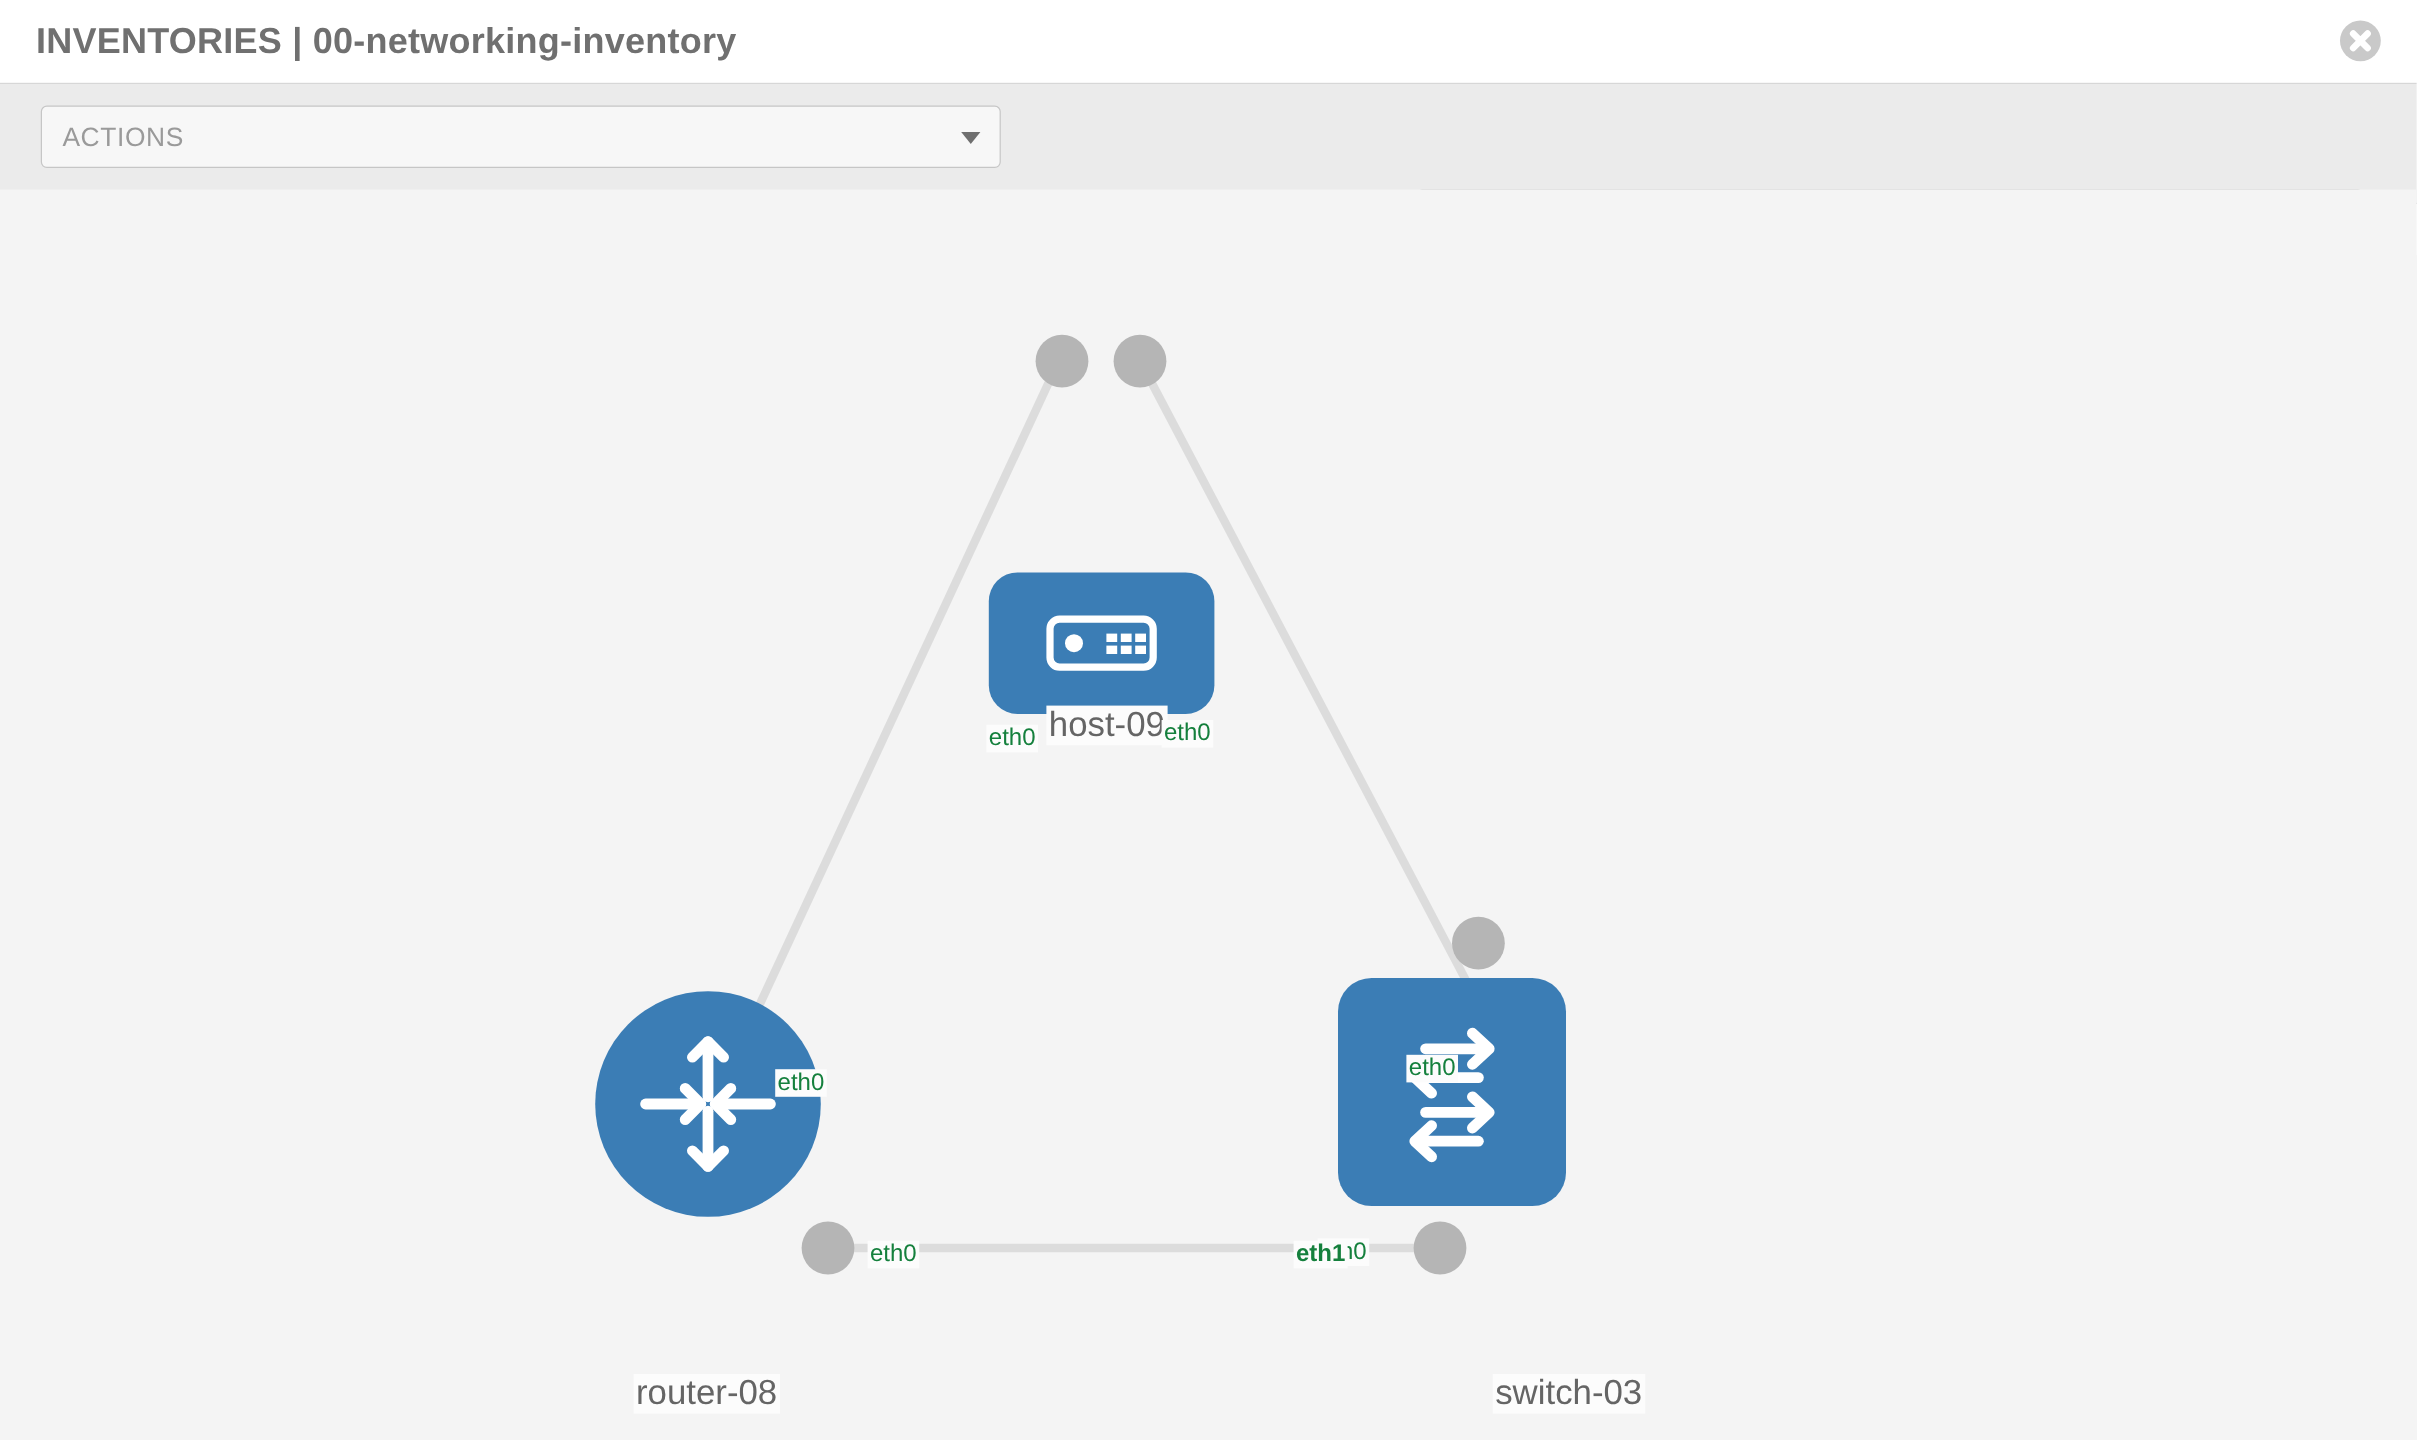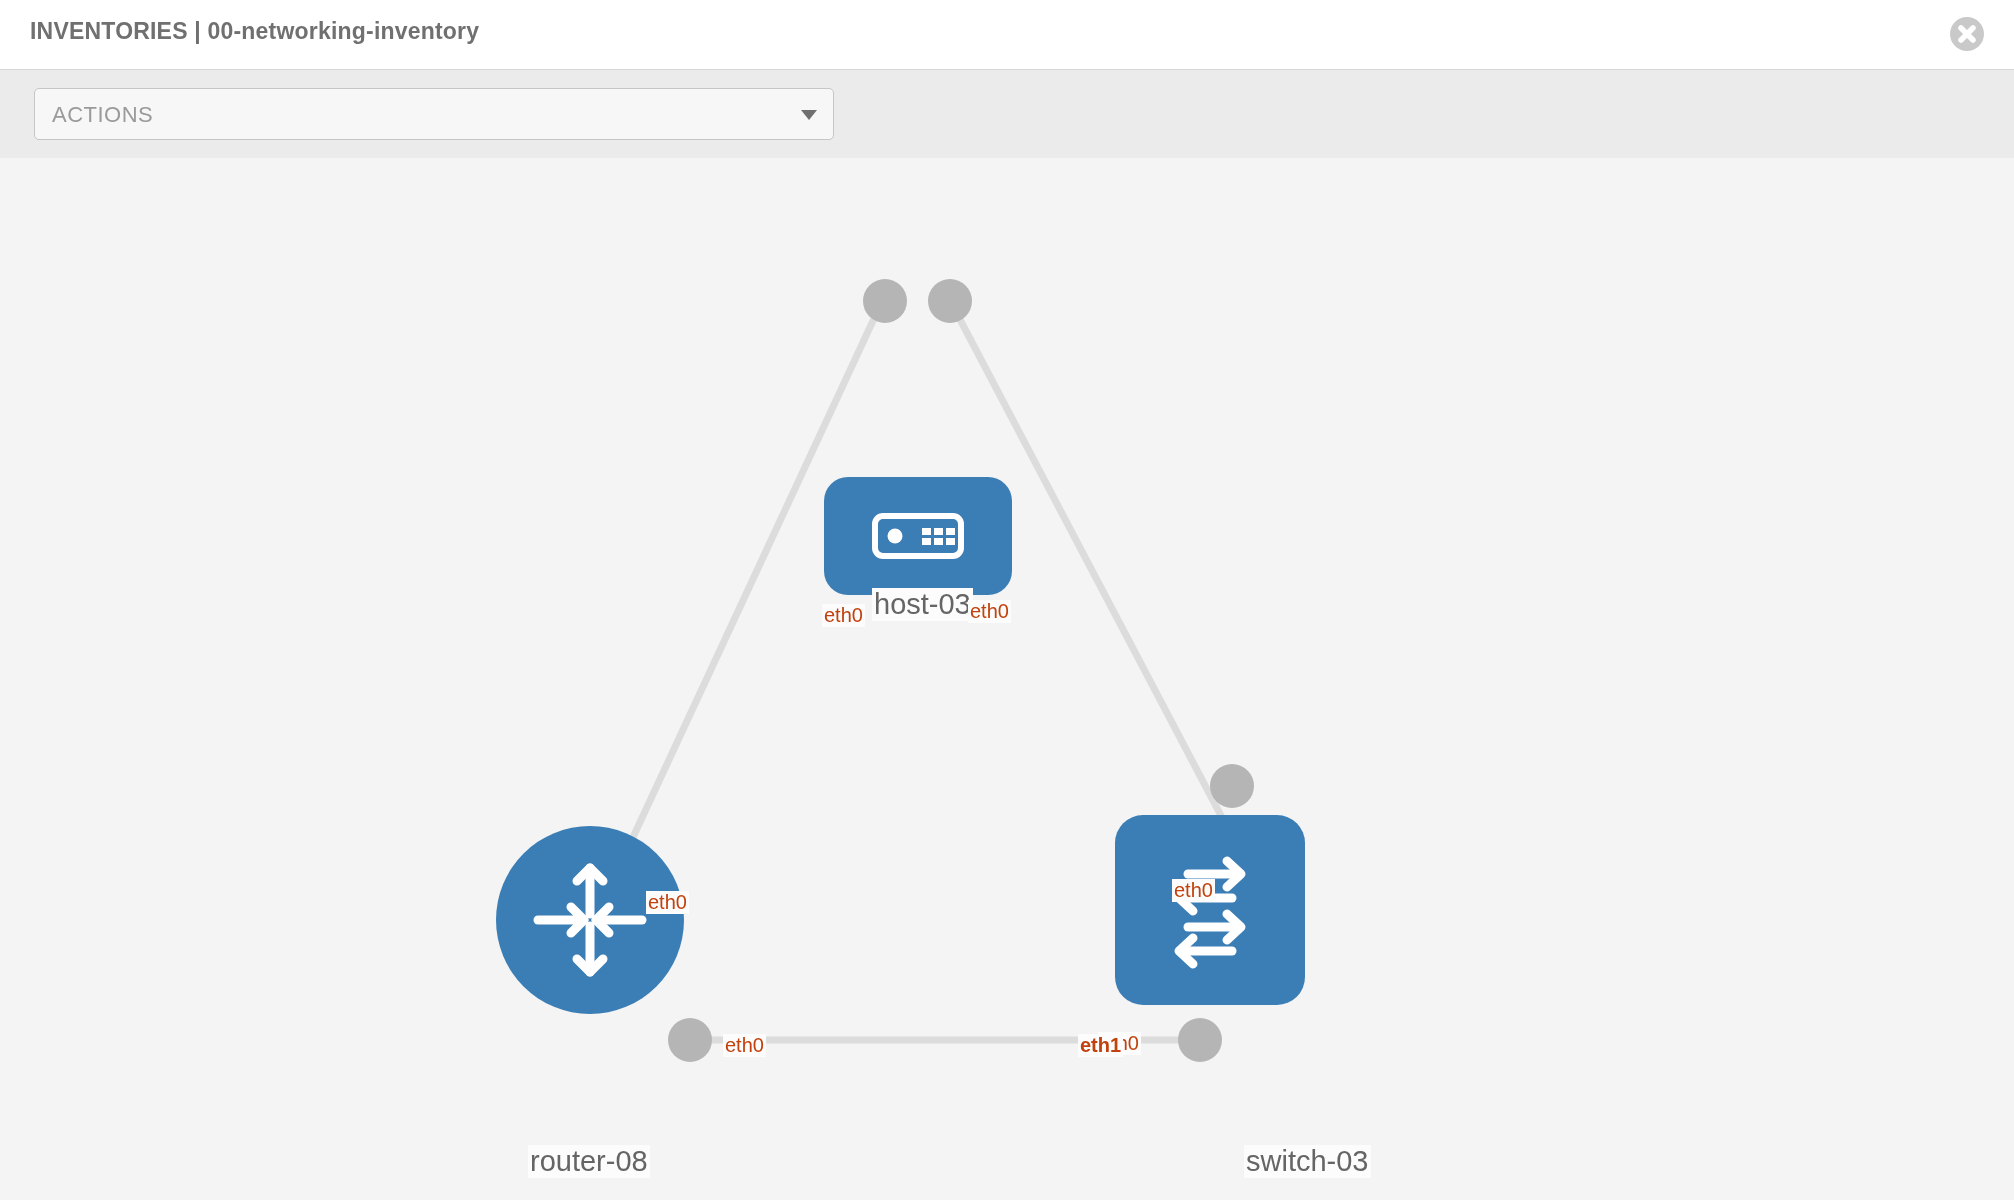--- a/index.html
+++ b/index.html
@@ -27,21 +27,21 @@
     width: 2014px;
     height: 70px;
     background: #ffffff;
     border-bottom: 1px solid #d7d7d7;
     box-sizing: border-box;
   }
   .page-title {
     position: absolute;
     left: 30px;
     top: 18px;
-    font-size: 23px;
+    font-size: 30px;
     font-weight: bold;
     color: #707070;
     letter-spacing: 0.2px;
     white-space: nowrap;
   }
   .close-btn {
     position: absolute;
     right: 30px;
     top: 17px;
     width: 34px;
@@ -147,21 +147,21 @@
     position: absolute;
     font-size: 29px;
     color: #656565;
     background: #fcfcfc;
     white-space: nowrap;
     padding: 0 2px;
   }
   .port-label {
     position: absolute;
     font-size: 20px;
-    color: #c2410c;
+    color: #15803d;
     background: #fcfcfc;
     white-space: nowrap;
     padding: 0 2px;
   }
 </style>
 </head>
 <body>
 
 <div id="app">
 
@@ -275,21 +275,21 @@
         <circle cx="590" cy="762" r="94" fill="#3b7db5"></circle>
         <use href="#glyph-router" x="590" y="762"></use>
       </g>
 
       <g>
         <rect x="1115" y="657" width="190" height="190" rx="28" ry="28" fill="#3b7db5"></rect>
         <use href="#glyph-switch" x="1210" y="752"></use>
       </g>
     </svg>
 
-    <div class="node-label" style="left:872px; top:430px;">host-03</div>
+    <div class="node-label" style="left:872px; top:430px;">host-09</div>
     <div class="node-label" style="left:528px; top:987px;">router-08</div>
     <div class="node-label" style="left:1244px; top:987px;">switch-03</div>
 
     <div class="port-label" style="left:822px; top:446px;">eth0</div>
     <div class="port-label" style="left:968px; top:442px;">eth0</div>
 
     <div class="port-label" style="left:646px; top:733px;">eth0</div>
     <div class="port-label" style="left:723px; top:876px;">eth0</div>
 
     <div class="port-label" style="left:1172px; top:721px;">eth0</div>

